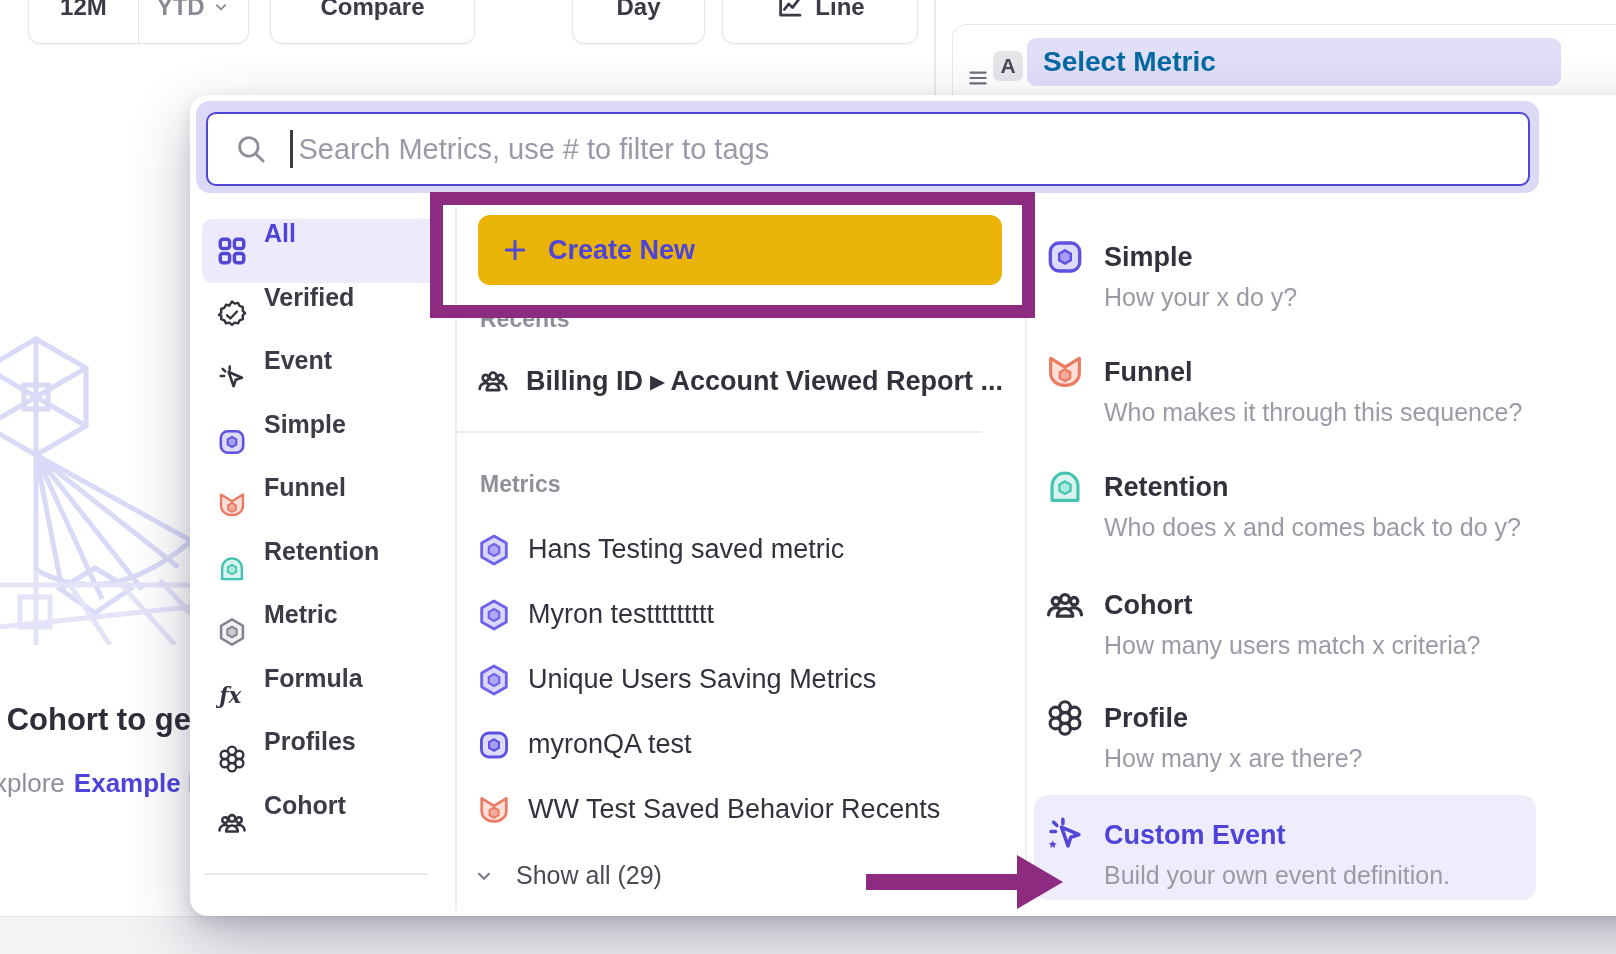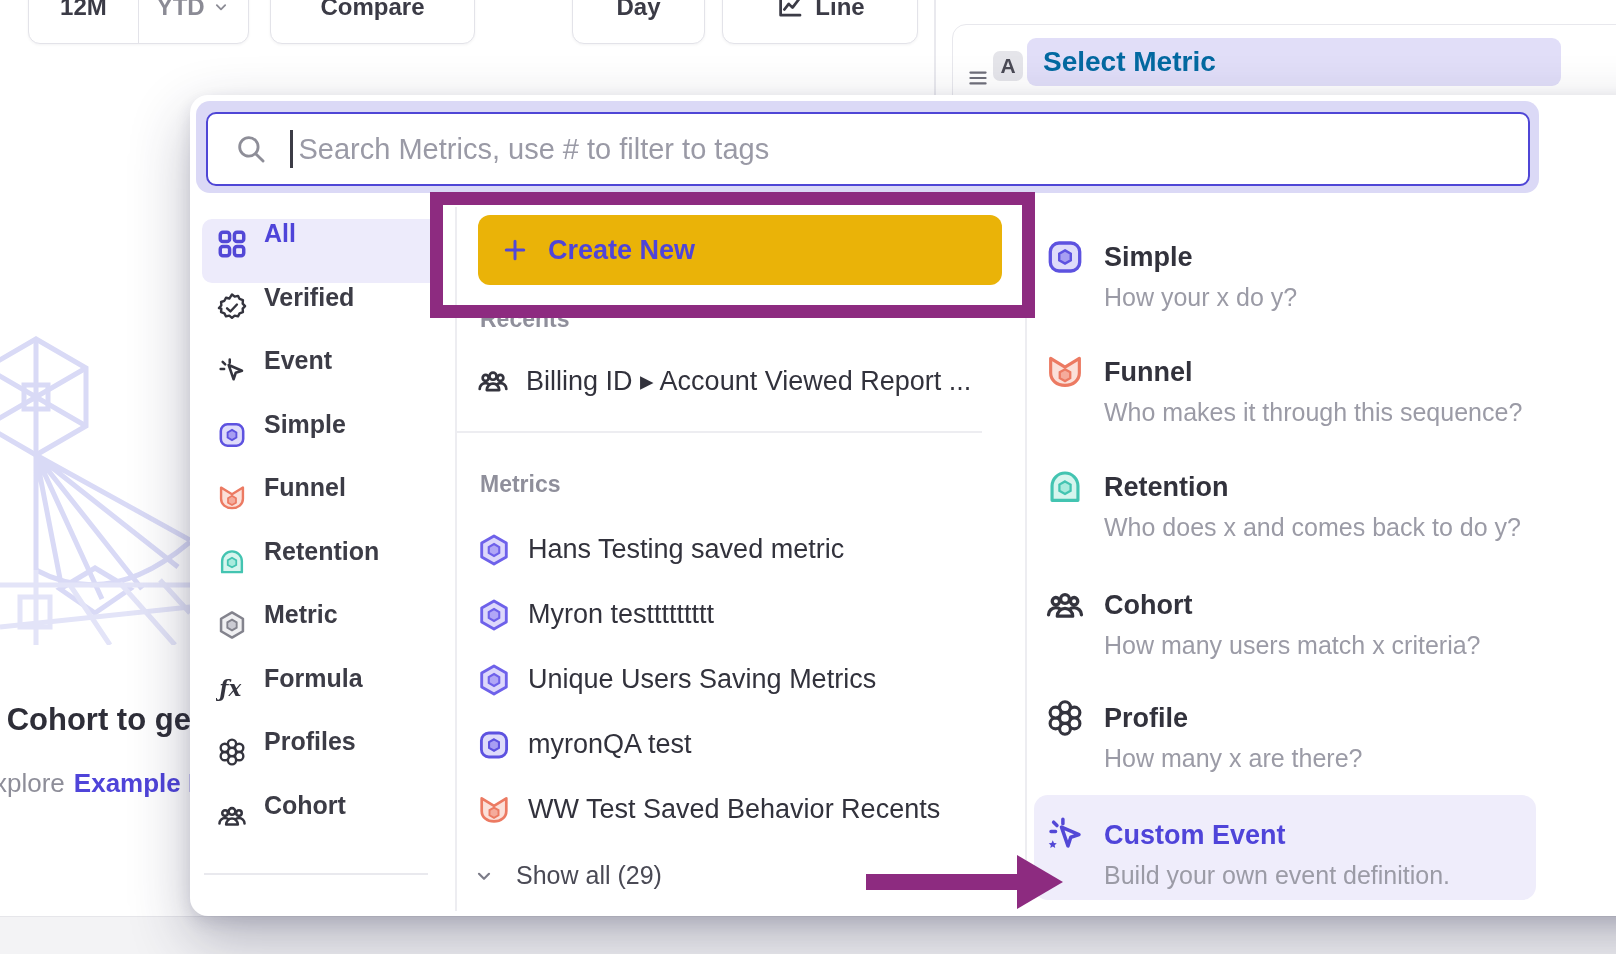--- a/index.html
+++ b/index.html
@@ -51,37 +51,37 @@
   .search-ic{width:34px;height:34px;margin-left:26px;color:#8e8e98;}
   .caret{width:2.5px;height:38px;background:#3c3c46;margin-left:22px;}
   .placeholder{margin-left:6px;font-size:29px;color:#9a9aa6;}
 
   .cd{position:absolute;width:1.5px;background:#ededf1;top:112px;}
   .cd1{left:265px;height:704px;}
   .cd2{left:835px;height:676px;}
 
   .sidebar{position:absolute;left:12px;top:124px;width:240px;}
   .side-item{height:63.5px;display:flex;align-items:flex-start;border-radius:10px;}
-  .side-item .si{width:32px;height:32px;margin:9px 16px 0 14px;flex:none;}
+  .side-item .si{width:32px;height:32px;margin:16px 16px 0 14px;flex:none;}
   .side-item .lbl{font-size:25px;font-weight:700;color:#3c3c46;}
   .side-item.selected{background:#edebfb;}
   .side-item.selected .lbl{color:#4f44d9;font-weight:600;}
   .side-divider{position:absolute;left:14px;top:778px;width:224px;height:1.5px;background:#e9e9ee;}
   .side-partial{position:absolute;left:12px;top:806px;width:240px;}
 
   .create-new{position:absolute;left:272px;top:120px;width:524px;height:70px;background:#eab308;
               border-radius:12px;display:flex;align-items:center;font-size:27px;font-weight:600;color:#4f44d9;margin-left:16px;}
   .plus-ic{width:30px;height:30px;margin:0 18px 0 22px;}
 
   .sec-label{position:absolute;left:290px;font-size:23px;font-weight:600;color:#8f8f9b;}
   .recents-label{top:211px;}
   .metrics-label{top:376px;}
   .list-item{position:absolute;left:286px;display:flex;align-items:center;gap:16px;
              font-size:27px;font-weight:500;color:#32323c;white-space:nowrap;}
-  .recents-item{top:261px;height:50px;}
+  .recents-item{top:261px;height:50px;font-weight:bold;}
   .list-item .li{width:34px;height:34px;flex:none;}
   .h-divider{position:absolute;left:265px;top:336px;width:527px;height:1.5px;background:#ededf1;}
 
   .metric-list{position:absolute;left:286px;top:422px;width:545px;}
   .m-row{height:65px;display:flex;align-items:center;gap:16px;font-size:27px;font-weight:500;
          color:#32323c;white-space:nowrap;}
   .m-row .mi{width:36px;height:36px;flex:none;}
 
   .show-all{position:absolute;left:282px;top:766px;display:flex;align-items:center;gap:20px;
             font-size:25px;font-weight:500;color:#4a4a55;}

